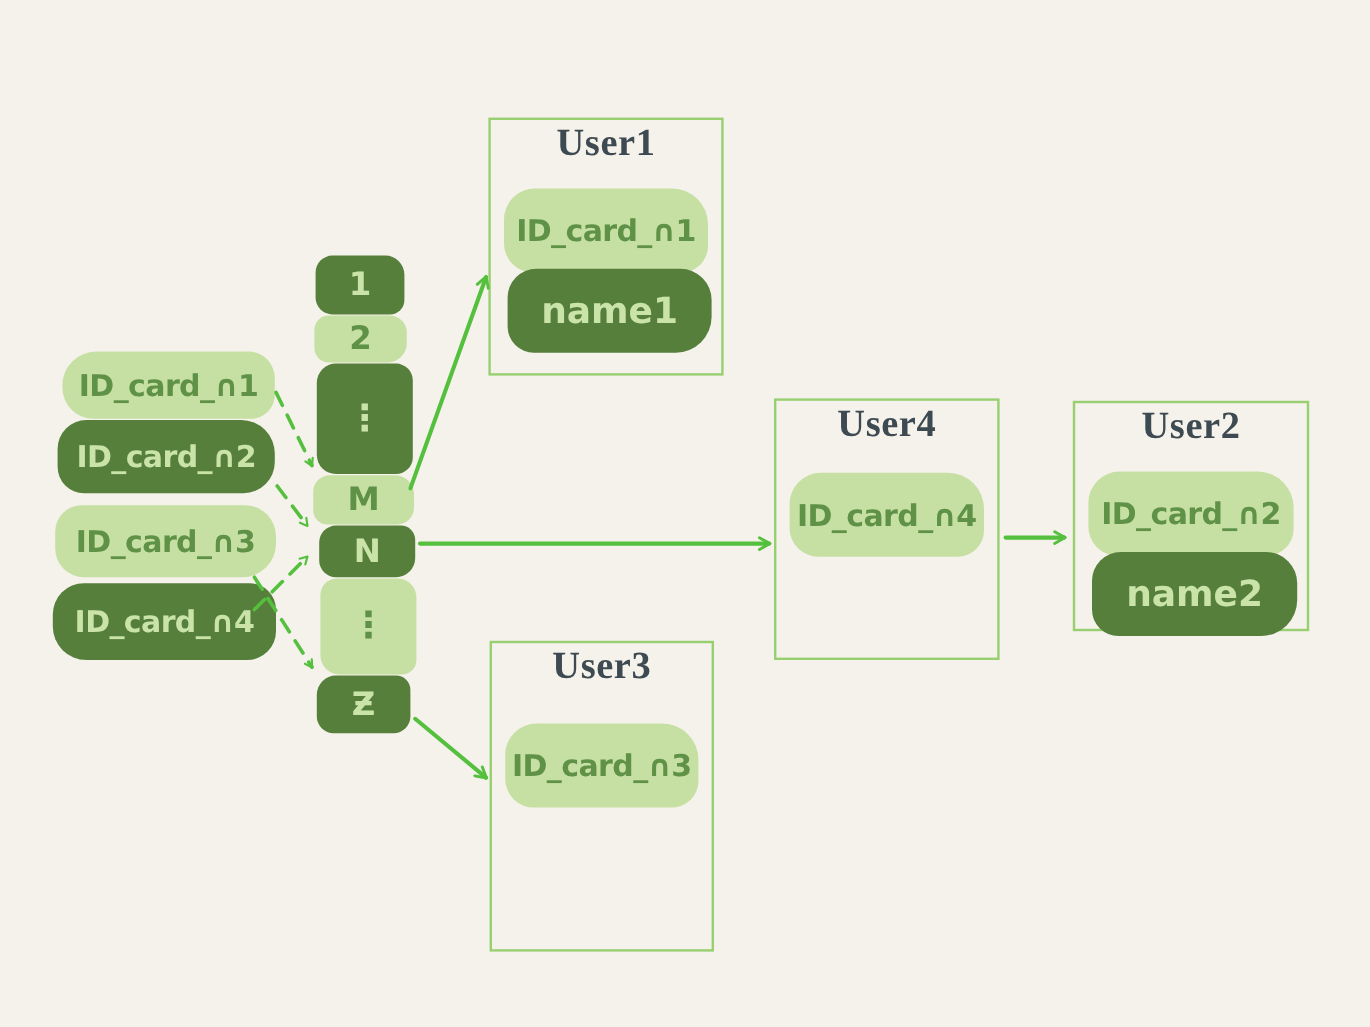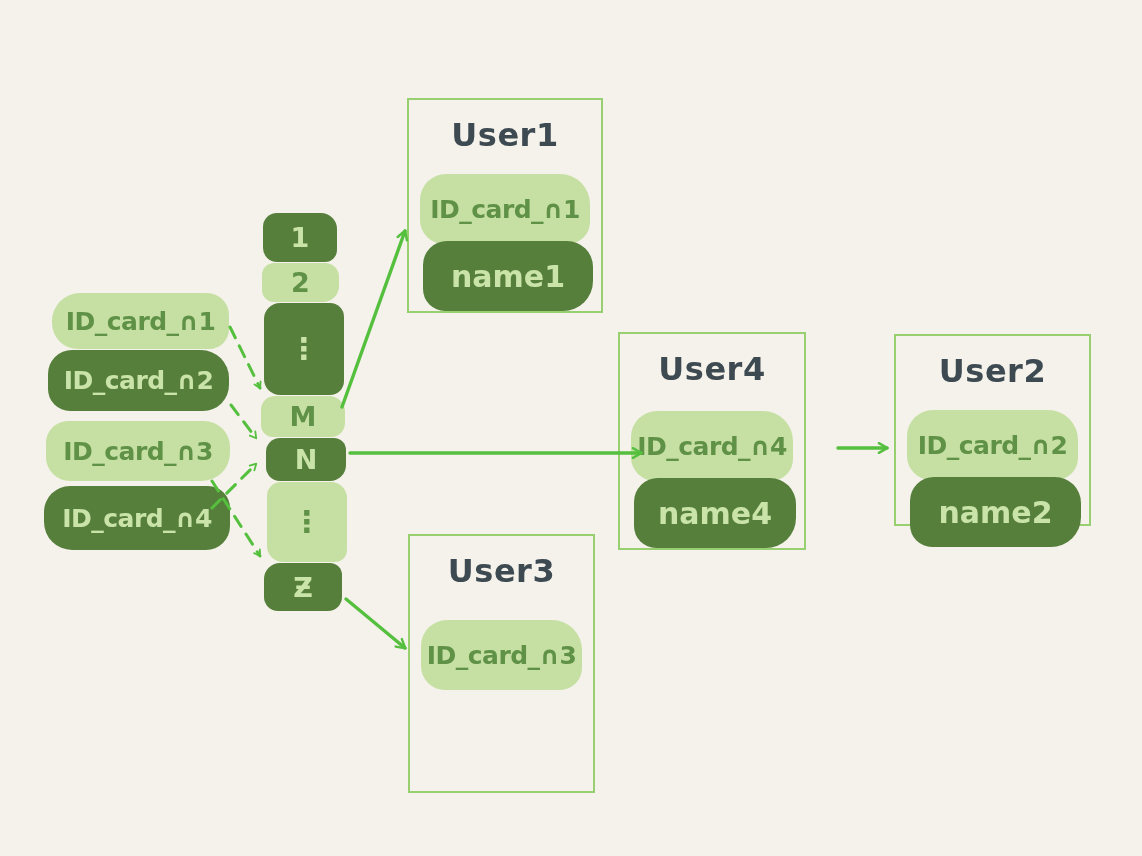--- a/index.html
+++ b/index.html
@@ -19,22 +19,23 @@
     font-weight:700;font-size:27px;box-sizing:border-box;
   }
   .bucket.light{background:#c6e0a3;color:#5f9147;}
   .bucket.dark{background:#567f3b;color:#c9e3a8;}
   .bucket.dots{font-size:30px;line-height:1;}
   .userbox{
     position:absolute;border:2.5px solid #97cf71;box-sizing:border-box;
     background:transparent;
   }
   .usertitle{
-    text-align:center;margin-top:16px;font-size:32px;font-weight:700;color:#3e4a52;
+    text-align:center;margin-top:0;font-size:32px;font-weight:700;color:#3e4a52;
     letter-spacing:0.5px;
+    font-family:Liberation Serif, serif;
   }
   .boxpill{
     position:relative;margin:0 auto;width:calc(100% - 22px);height:70px;
     display:flex;align-items:center;justify-content:center;font-weight:700;
     box-sizing:border-box;
   }
   .boxpill.first{margin-top:20px;border-radius:26px 30px 22px 24px;}
   .boxpill.second{margin-top:-3px;transform:translateX(3px);border-radius:24px 26px 30px 22px;}
   .boxpill.light{background:#c6e0a3;color:#5f9147;font-size:25px;letter-spacing:-0.5px;}
   .boxpill.dark{background:#567f3b;color:#c9e3a8;font-size:30px;}
@@ -62,24 +63,23 @@
     <div class="usertitle">User1</div>
     <div class="boxpill light first">ID_card_∩1</div>
     <div class="boxpill dark second">name1</div>
   </div>
 
   <div class="userbox" style="left:408px;top:534px;width:187px;height:259px;">
     <div class="usertitle">User3</div>
     <div class="boxpill light first" style="margin-top:30px;">ID_card_∩3</div>
   </div>
 
-  <div class="userbox" style="left:618px;top:332px;width:188px;height:218px;">
+  <div class="userbox" style="left:645px;top:332px;width:188px;height:218px;">
     <div class="usertitle">User4</div>
     <div class="boxpill light first" style="margin-top:23px;">ID_card_∩4</div>
-    <div class="boxpill dark second">name4</div>
   </div>
 
   <div class="userbox" style="left:894px;top:334px;width:197px;height:192px;">
     <div class="usertitle">User2</div>
     <div class="boxpill light first">ID_card_∩2</div>
     <div class="boxpill dark second">name2</div>
   </div>
 
   <svg class="arrows" width="1142" height="856" viewBox="0 0 1142 856">
     <defs>

